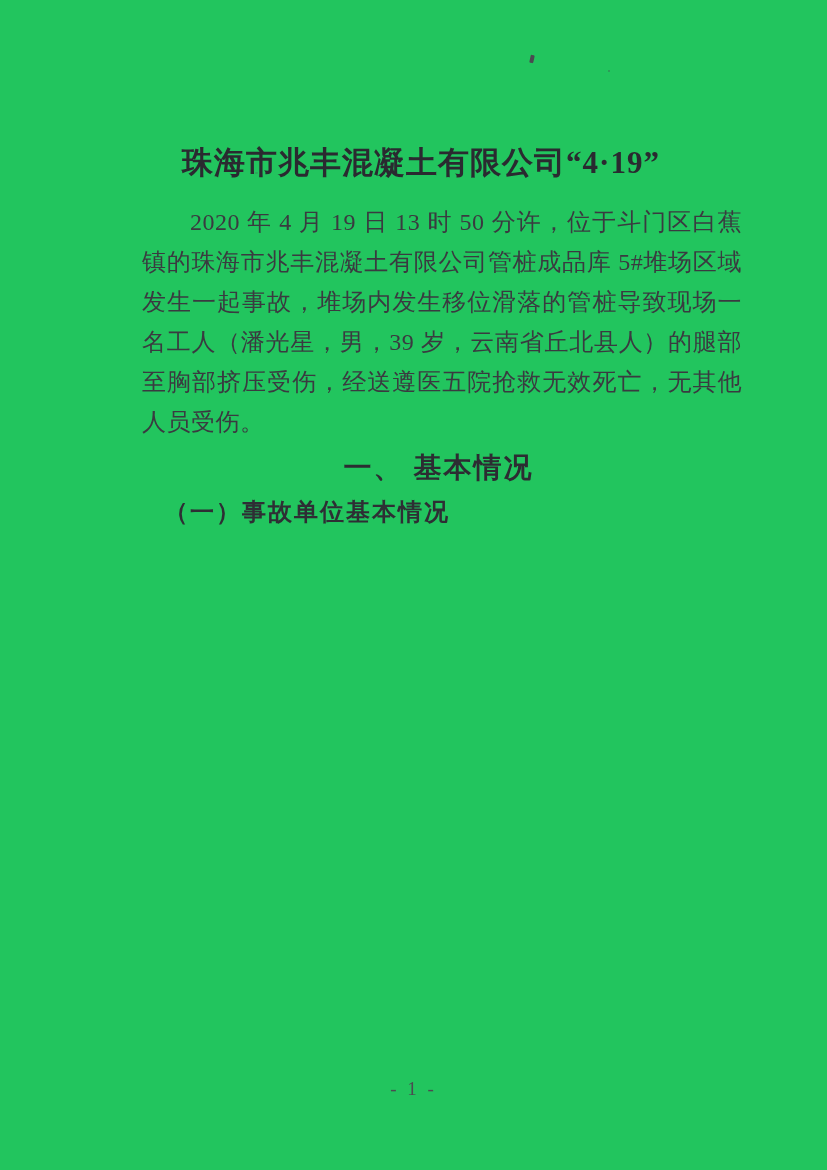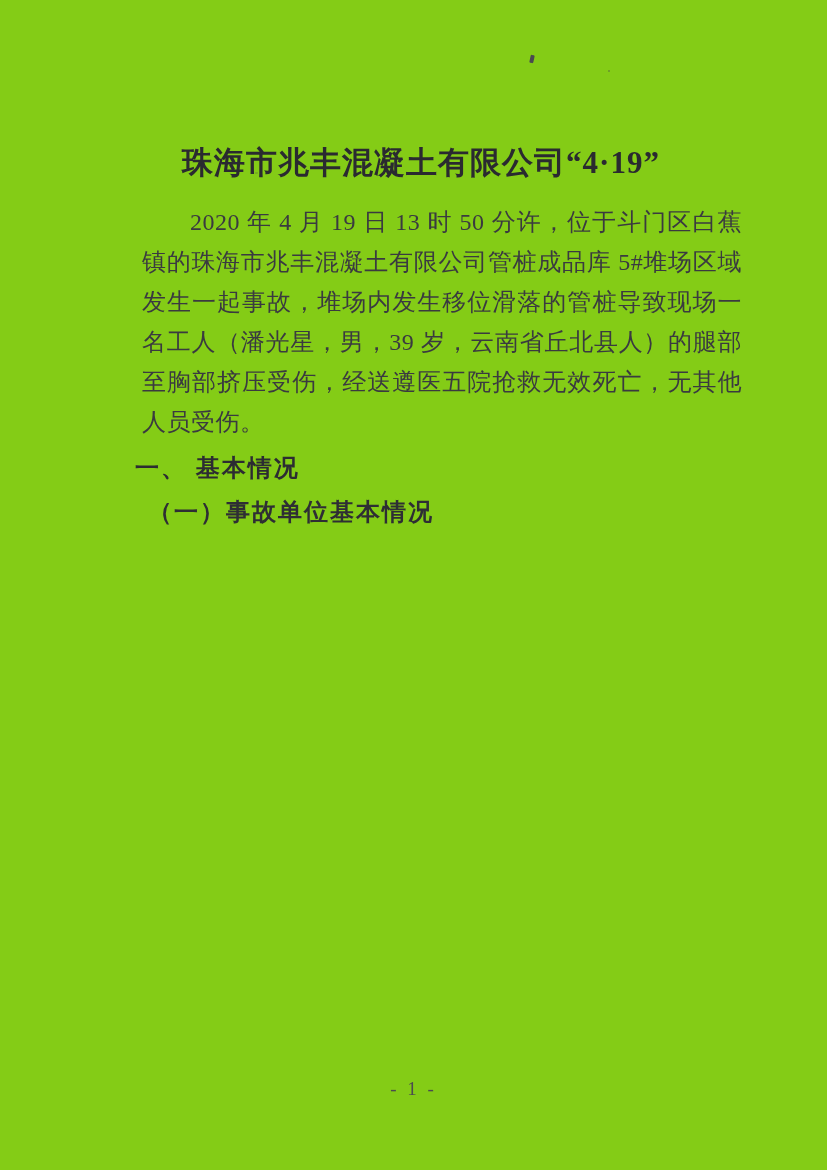--- a/index.html
+++ b/index.html
@@ -6,21 +6,21 @@
 
   html, body {
     background: #e8e8e8;
   }
 
   .page {
     position: relative;
     width: 827px;
     height: 1170px;
     margin: 0 auto;
-    background: #84cc16;
+    background: #22c55e;
     overflow: hidden;
     font-family: "Liberation Serif", "DejaVu Serif", serif;
     color: #35353a;
   }
 
   
   .artifact {
     position: absolute;
     background: #4a4a50;
     border-radius: 1px;
@@ -51,35 +51,36 @@
     line-height: 40px;
     text-align: justify;
     text-indent: 2em;
     color: #3a3a40;
     letter-spacing: 0.5px;
     margin-left: 42px;
   }
 
   .heading-1 {
     font-family: "Liberation Sans", "DejaVu Sans", sans-serif;
-    font-size: 24px;
+    font-size: 28px;
     font-weight: bold;
     color: #2c2c32;
     line-height: 44px;
     margin-left: 35px;
     margin-top: 4px;
     letter-spacing: 2px;
+    text-align: center;
   }
 
   .heading-2 {
     font-size: 24px;
     font-weight: bold;
     color: #2e2e34;
     line-height: 44px;
-    margin-left: 48px;
+    margin-left: 64px;
     letter-spacing: 2px;
   }
 
   .page-number {
     position: absolute;
     left: 0;
     right: 0;
     top: 1078px;
     text-align: center;
     font-size: 19px;

